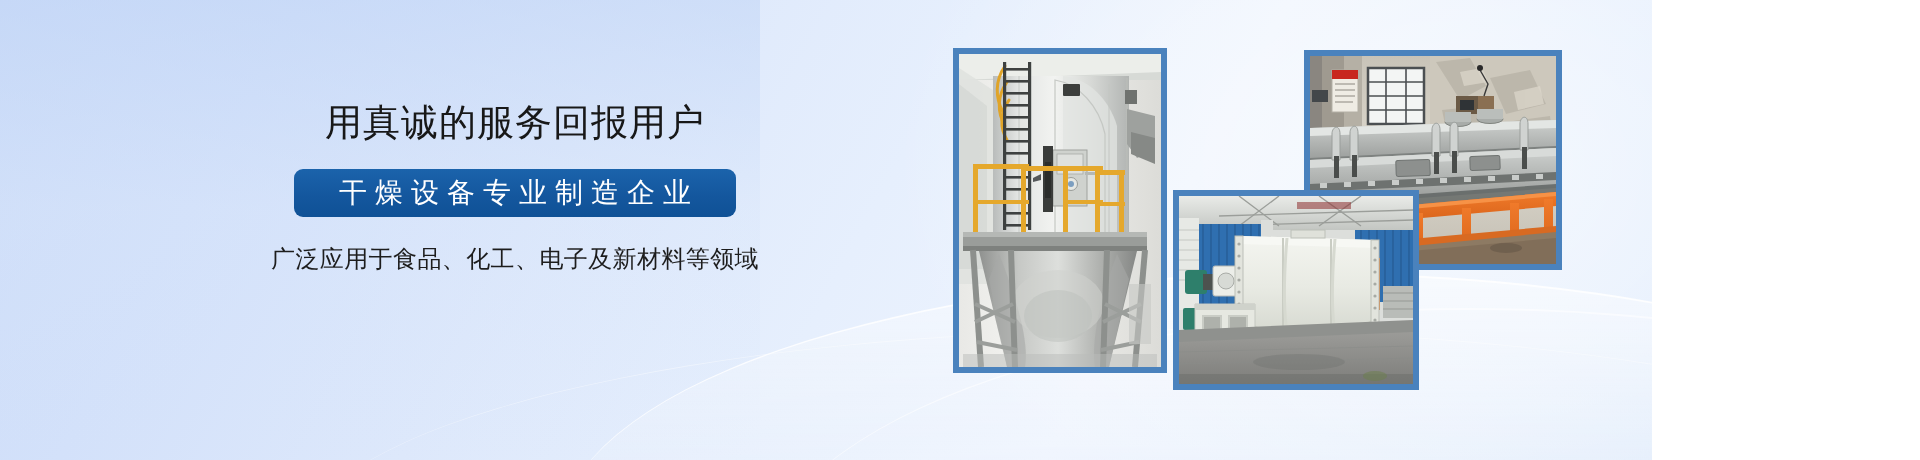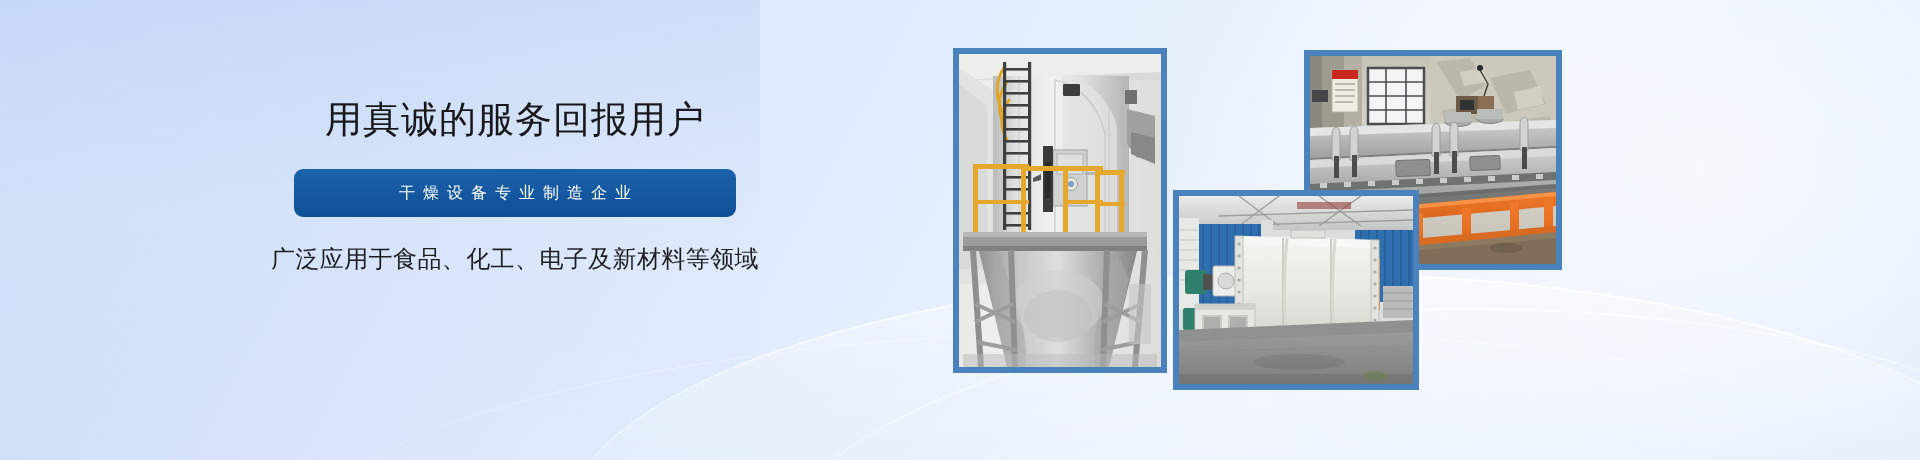--- a/index.html
+++ b/index.html
@@ -8,33 +8,32 @@
   }
   body {
     width: 1920px;
     height: 460px;
     overflow: hidden;
     font-family: "Liberation Sans", "DejaVu Sans", sans-serif;
   }
 
   #banner {
     position: relative;
-    width: 1920px;
+    width: 1652px;
     height: 460px;
     overflow: hidden;
     background:
       linear-gradient(118deg,
         #ccdcf8 0%,
         #d3e1fa 16%,
         #dde8fb 34%,
         #e6effd 52%,
         #eef4fe 68%,
         #e7f0fd 82%,
         #dfebfc 100%);
-    font-family: Liberation Mono, monospace;
   }
 
   
   .bg-wash-right {
     position: absolute;
     right: 0; top: 0;
     width: 980px; height: 460px;
     background: radial-gradient(ellipse 700px 520px at 78% 36%,
                 rgba(255,255,255,0.62) 0%,
                 rgba(255,255,255,0.28) 48%,
@@ -95,21 +94,21 @@
     width: 442px;
     height: 48px;
     border-radius: 9px;
     background: linear-gradient(180deg, #1b63ab 0%, #14579e 55%, #0f5196 100%);
     display: flex;
     align-items: center;
     justify-content: center;
   }
   .ribbon-text {
     color: #ffffff;
-    font-size: 16px;
+    font-size: 28px;
     letter-spacing: 8px;
     text-indent: 8px;
     font-weight: 500;
     white-space: nowrap;
   }
   .tagline {
     margin-top: 26px;
     font-size: 24px;
     color: #1d1d1d;
     letter-spacing: 0.4px;

